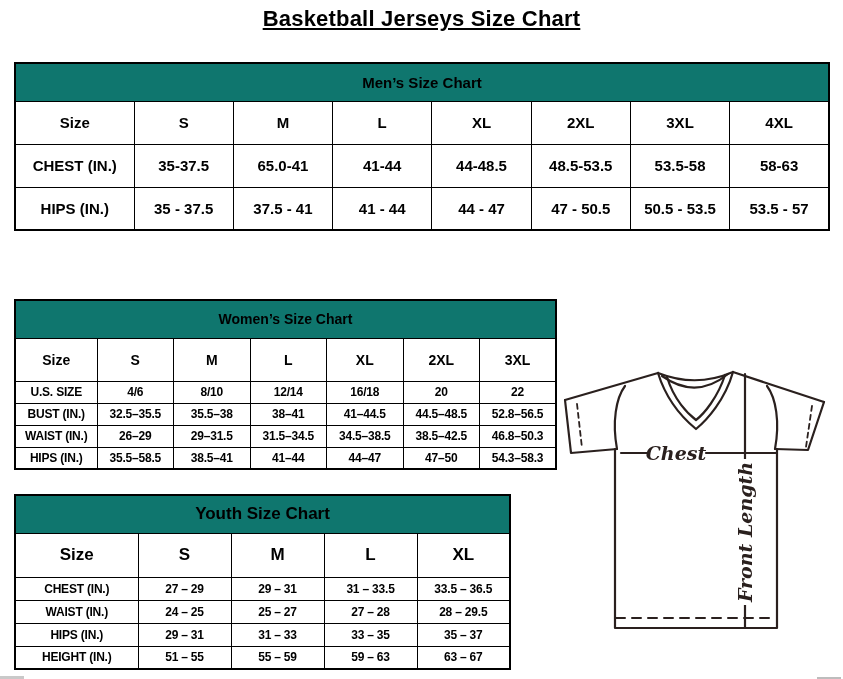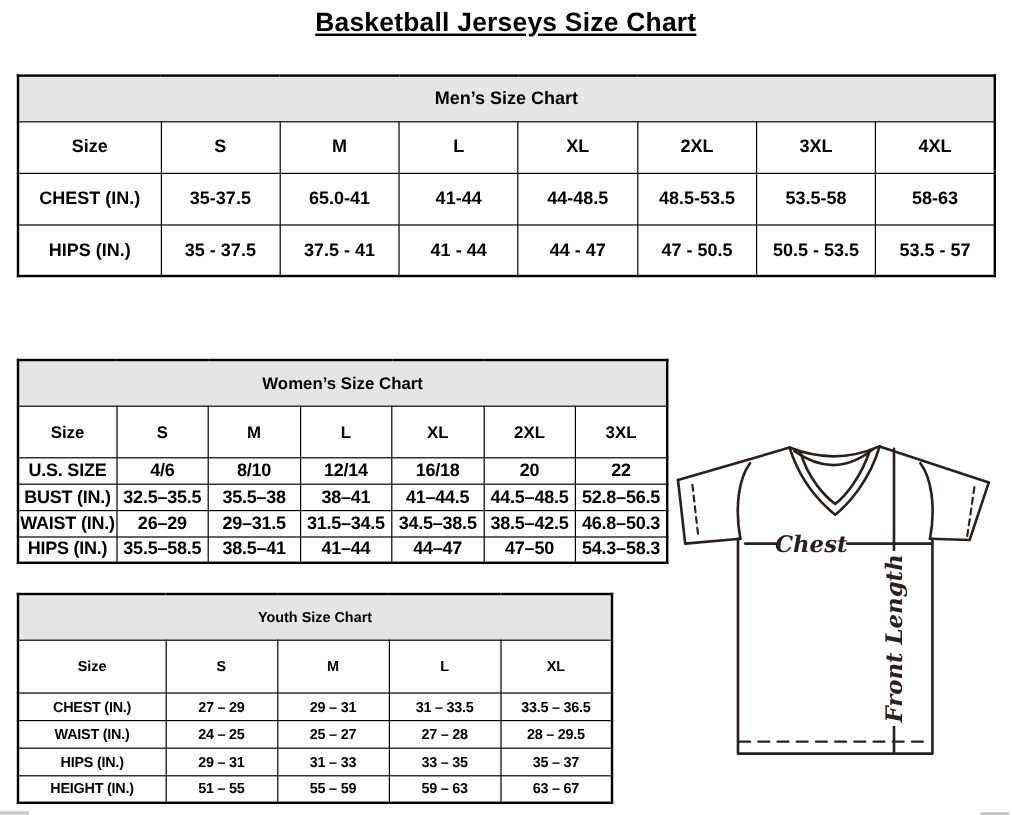--- a/index.html
+++ b/index.html
@@ -12,40 +12,40 @@
     font-size:22px;font-weight:bold;margin:0;letter-spacing:0.2px;text-decoration:underline;
   }
   table.size-table{
     position:absolute;border-collapse:collapse;table-layout:fixed;
     border:2px solid #000;
   }
   table.size-table td{
     border:1px solid #000;text-align:center;vertical-align:middle;
     font-weight:bold;padding:0;overflow:hidden;
   }
-  td.tbl-title{background:#e5e5e5;font-size:16px;}
+  td.tbl-title{background:#0f766e;font-size:16px;}
   
   table.men{left:14px;top:62px;width:816px;}
   table.men tr.title-row{height:38px;}
   table.men tr.hdr-row{height:43px;}
   table.men tr.data-row{height:43px;}
   table.men td{font-size:15px;}
   
   table.women{left:14px;top:299px;width:543px;}
   table.women tr.title-row{height:38px;}
   table.women tr.hdr-row{height:43px;}
   table.women tr.data-row{height:22px;}
   table.women td{font-size:14px;}
-  table.women tr.data-row td{font-size:15px;letter-spacing:-0.2px;}
+  table.women tr.data-row td{font-size:12px;letter-spacing:-0.2px;}
   
   table.youth{left:14px;top:494px;width:497px;}
   table.youth tr.title-row{height:38px;}
   table.youth tr.hdr-row{height:44px;}
   table.youth tr.data-row{height:23px;}
-  table.youth td{font-size:12px;}
+  table.youth td{font-size:17px;}
   table.youth tr.data-row td{font-size:12px;letter-spacing:-0.2px;}
   
   .jersey-wrap{position:absolute;left:555px;top:360px;width:288px;height:300px;}
   .frag{position:absolute;}
   .frag-left{left:0;top:676px;width:24px;height:3px;background:#c9c9c9;}
   .frag-right{left:817px;top:677px;width:24px;height:2px;background:#bdbdbd;}
 </style>
 </head>
 <body>
 

